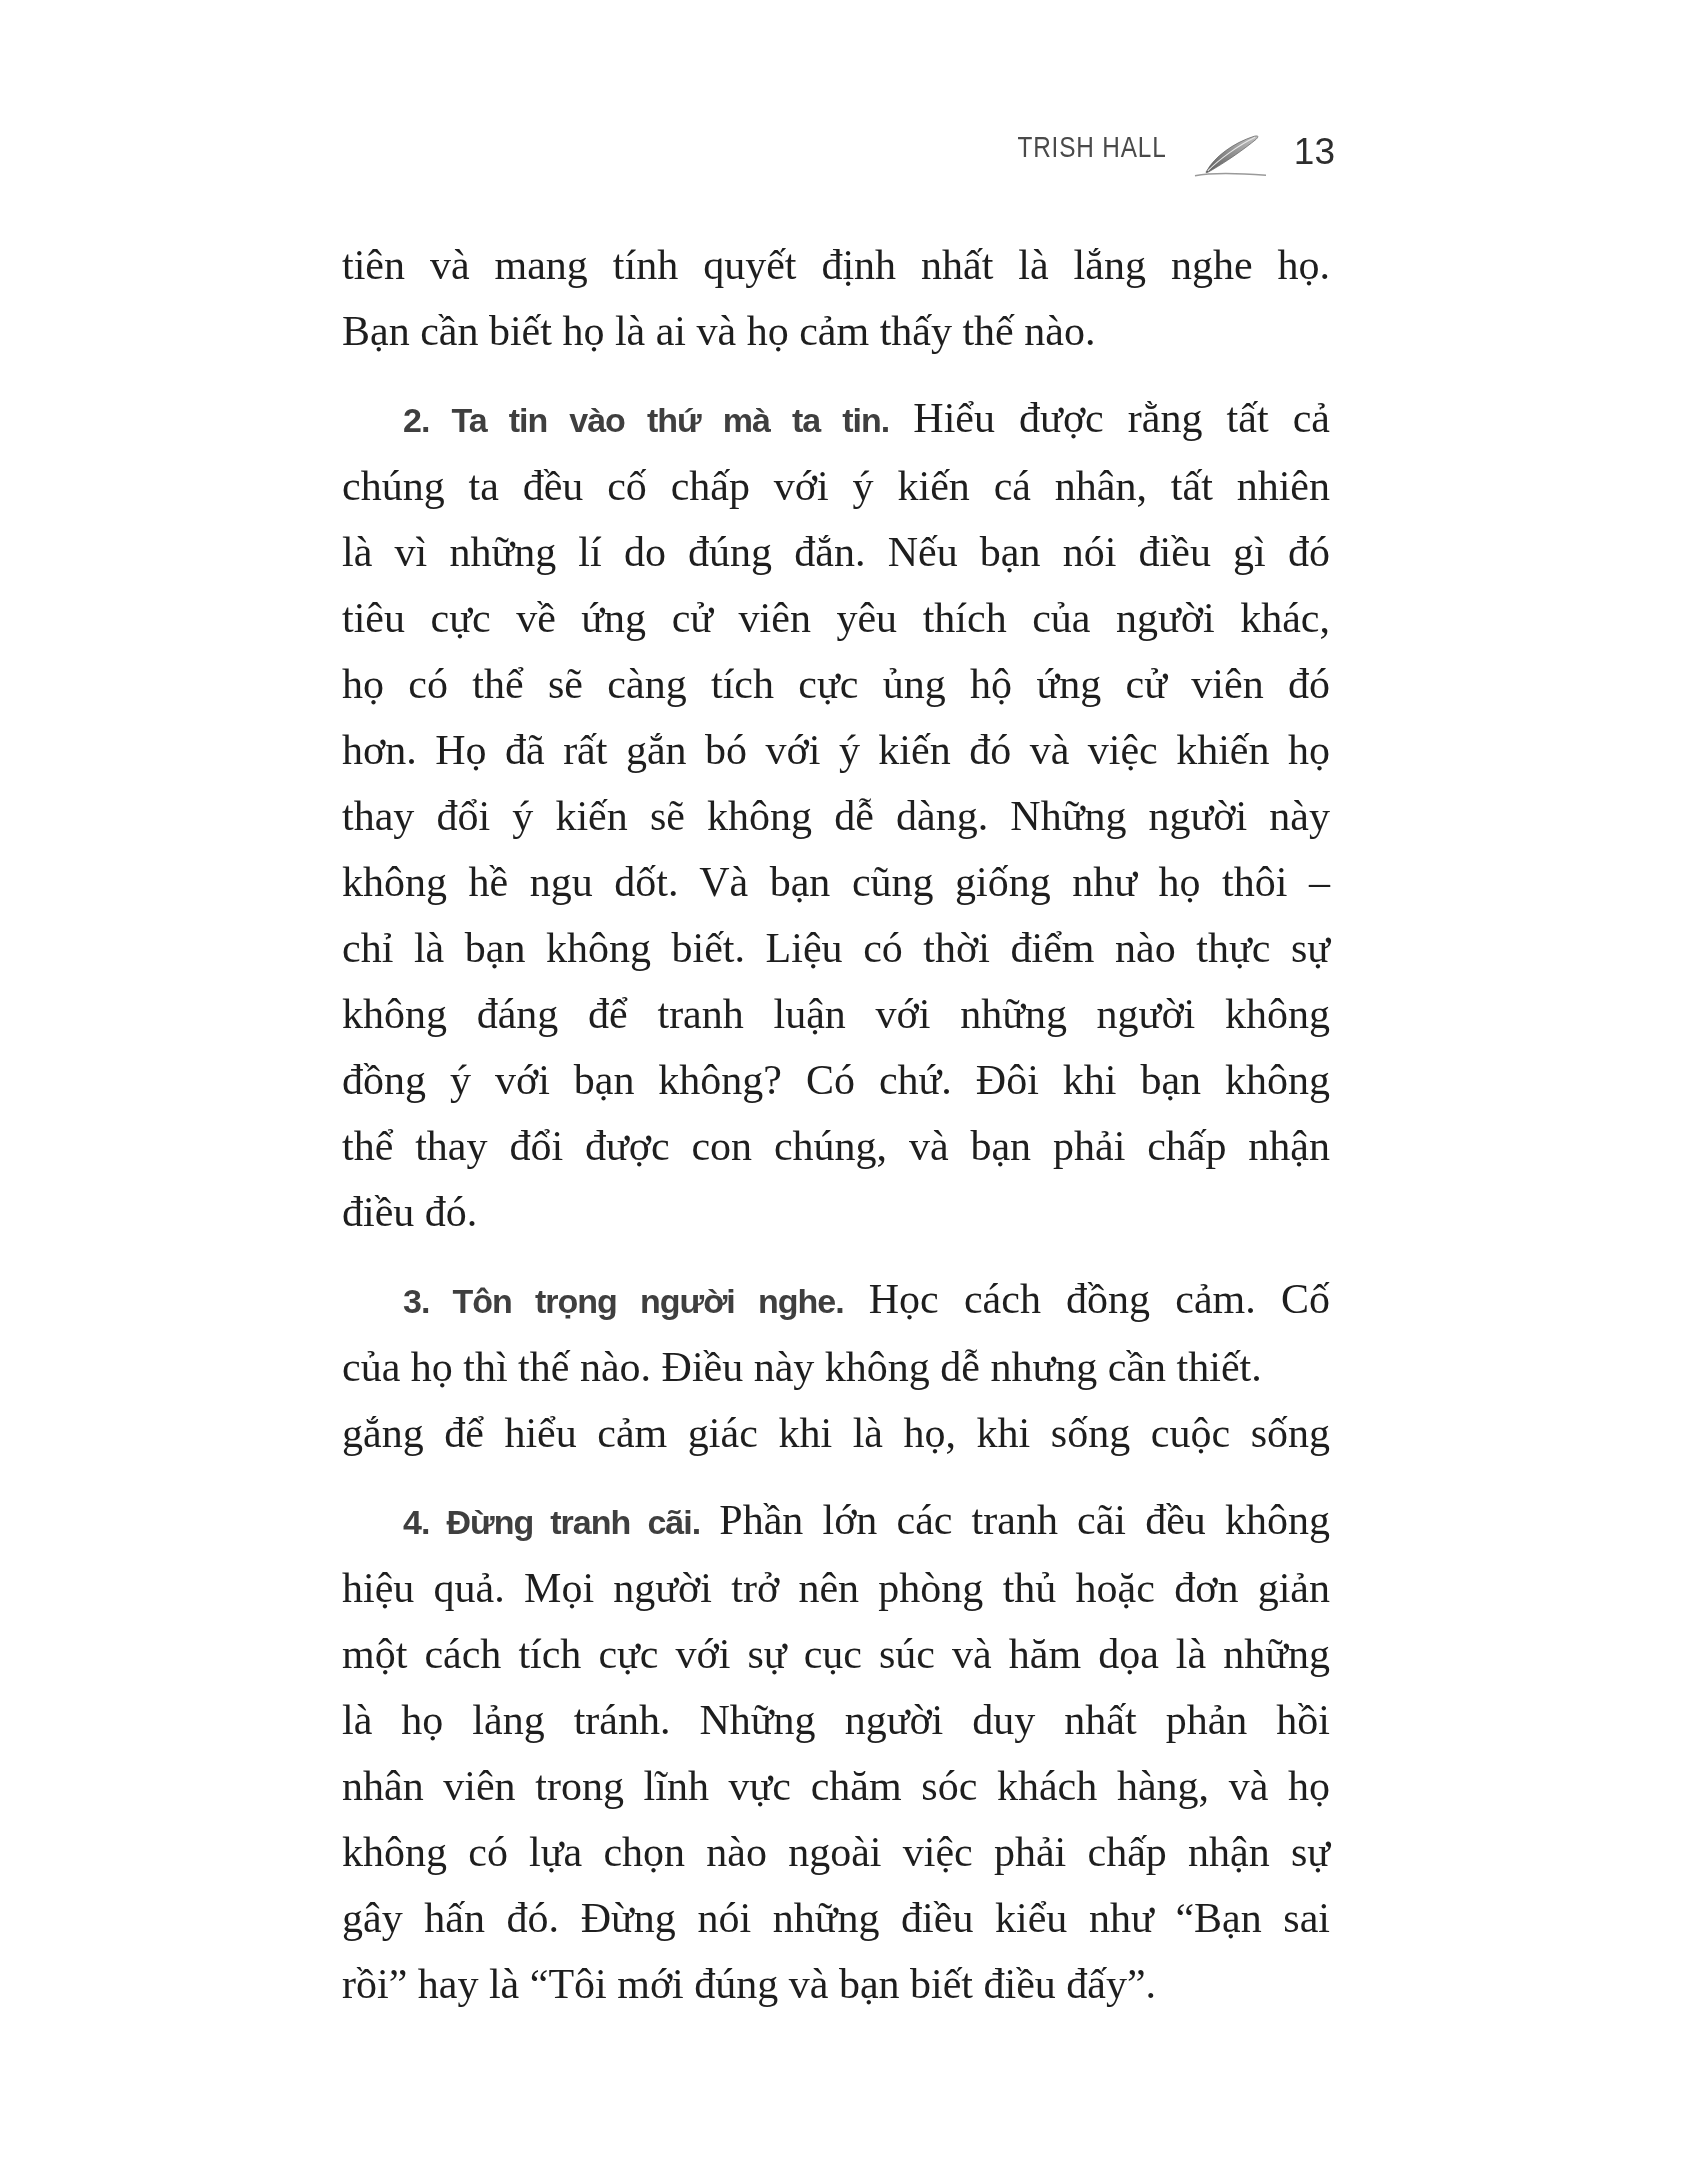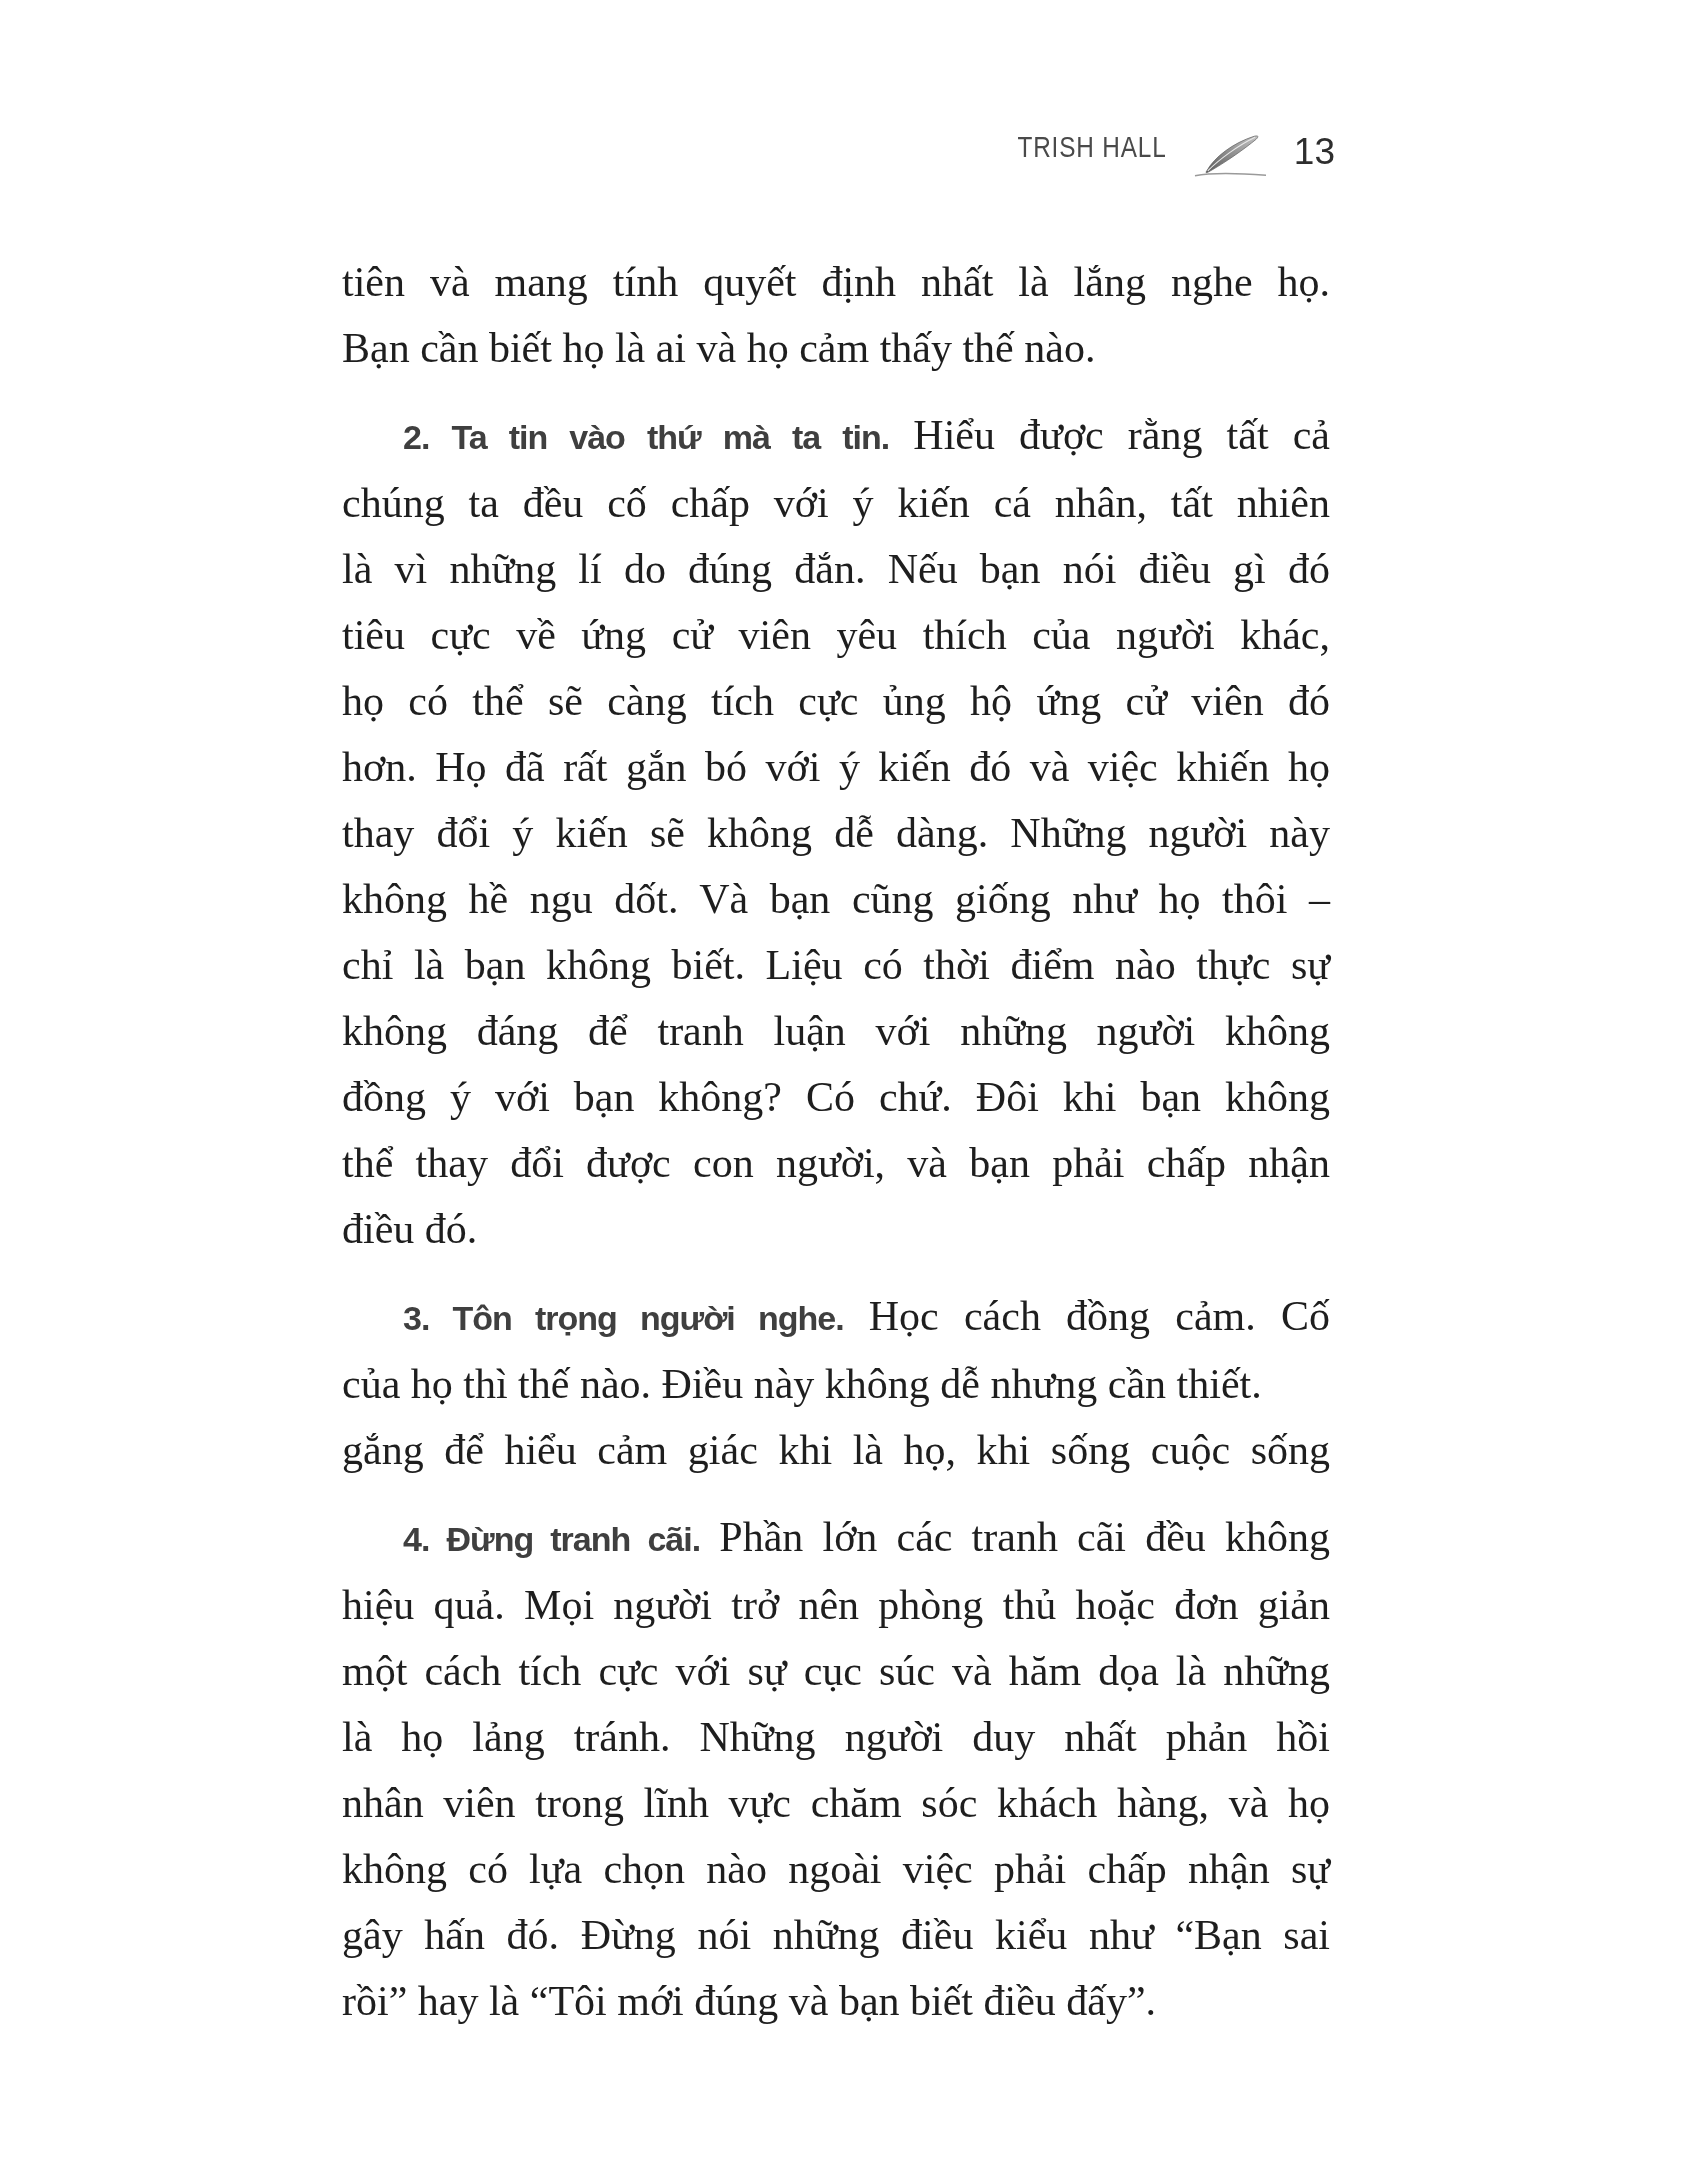--- a/index.html
+++ b/index.html
@@ -34,21 +34,21 @@
   .quill { display: block; }
   .quill svg { display: block; width: 75px; height: 48px; }
   .pagenum {
     font-family: "Liberation Sans", sans-serif;
     font-size: 37px; line-height: 1;
     color: #2e2e2e;
   }
   
   .text-block {
     position: absolute;
-    top: 249px; left: 342px; width: 988px;
+    top: 232px; left: 342px; width: 988px;
     font-size: 42px;
     color: var(--body-text, #1e1e1e);
   }
   .para { margin-bottom: 21px; }
   .line {
     line-height: 66px;
     text-align: justify;
     text-align-last: justify;
   }
   .line.last { text-align-last: left; }
@@ -98,21 +98,21 @@
         <div class="line">chúng ta đều cố chấp với ý kiến cá nhân, tất nhiên</div>
         <div class="line">là vì những lí do đúng đắn. Nếu bạn nói điều gì đó</div>
         <div class="line">tiêu cực về ứng cử viên yêu thích của người khác,</div>
         <div class="line">họ có thể sẽ càng tích cực ủng hộ ứng cử viên đó</div>
         <div class="line">hơn. Họ đã rất gắn bó với ý kiến đó và việc khiến họ</div>
         <div class="line">thay đổi ý kiến sẽ không dễ dàng. Những người này</div>
         <div class="line">không hề ngu dốt. Và bạn cũng giống như họ thôi –</div>
         <div class="line">chỉ là bạn không biết. Liệu có thời điểm nào thực sự</div>
         <div class="line">không đáng để tranh luận với những người không</div>
         <div class="line">đồng ý với bạn không? Có chứ. Đôi khi bạn không</div>
-        <div class="line">thể thay đổi được con người, và bạn phải chấp nhận</div>
+        <div class="line">thể thay đổi được con chúng, và bạn phải chấp nhận</div>
         <div class="line last">điều đó.</div>
       </div>
       <div class="para">
         <div class="line indented"><b class="para-heading">3. Tôn trọng người nghe.</b> Học cách đồng cảm. Cố</div>
         <div class="line last">của họ thì thế nào. Điều này không dễ nhưng cần thiết.</div>
         <div class="line">gắng để hiểu cảm giác khi là họ, khi sống cuộc sống</div>
       </div>
       <div class="para">
         <div class="line indented"><b class="para-heading">4. Đừng tranh cãi.</b> Phần lớn các tranh cãi đều không</div>
         <div class="line">hiệu quả. Mọi người trở nên phòng thủ hoặc đơn giản</div>

